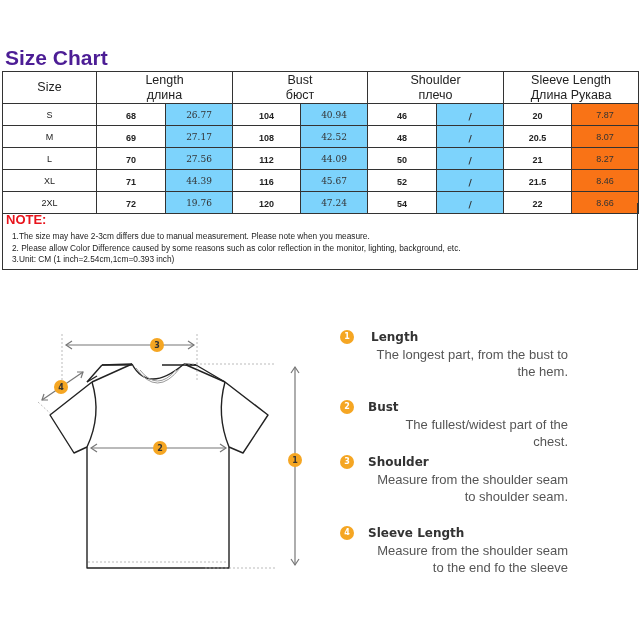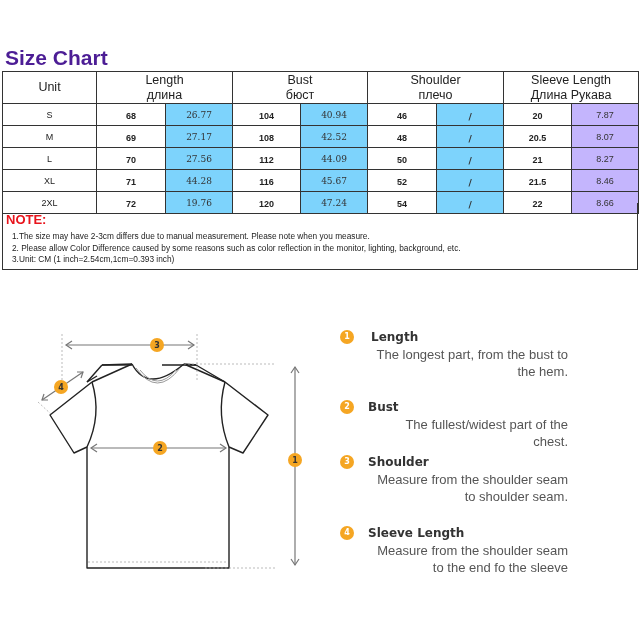--- a/index.html
+++ b/index.html
@@ -7,21 +7,21 @@
   .title { position:absolute; left:5px; top:46px; font-size:21px; font-weight:bold; color:#4c1d95; letter-spacing:0px; }
   table.chart { position:absolute; left:2px; top:71px; width:636px; border-collapse:collapse; table-layout:fixed; }
   table.chart td { border:1px solid #333; padding:0; text-align:center; vertical-align:middle; overflow:hidden; white-space:nowrap; }
   tr.head td { height:31px; font-size:12.5px; line-height:15px; color:#222; }
   tr.unit td { height:9px; font-size:8px; line-height:9px; color:#e8141c; }
   tr.unit td.shade { background:#eeeeee; }
   tr.row td { height:17px; font-size:9px; }
   td.size { font-size:9.5px; color:#222; }
   td.cm { font-weight:bold; font-size:9px; padding-top:3px !important; }
   td.inch { background:#7dd3fc; font-family:"DejaVu Serif", serif; font-size:7.5px; color:#333; }
-  td.inch2 { background:#c4b5fd; font-size:8.5px; color:#333; }
+  td.inch2 { background:#f97316; font-size:8.5px; color:#333; }
   td.slash { font-size:9px; font-weight:bold; padding-top:4px !important; }
   .notebox { position:absolute; left:2px; top:203px; width:634px; height:66px; border:1px solid #333; border-top:none; }
   .note-title { position:absolute; left:3px; top:9px; font-size:13px; font-weight:bold; color:#e8141c; }
   .note-line { position:absolute; left:9px; font-size:8.3px; color:#222; white-space:nowrap; }
   .diagram { position:absolute; left:30px; top:320px; width:300px; height:260px; }
   .legend-item { position:absolute; left:340px; }
   .badge { position:absolute; width:14px; height:14px; border-radius:50%; background:#f5a623; color:#fff; font-size:8px; font-weight:bold; text-align:center; line-height:14px; font-family:"DejaVu Sans", sans-serif; }
   .leg-title { position:absolute; left:28px; font-size:12px; font-weight:bold; color:#333; white-space:nowrap; font-family:"DejaVu Sans", sans-serif; }
   .leg-desc { position:absolute; left:28px; width:200px; font-size:13px; line-height:17px; color:#555; font-family:Liberation Sans, sans-serif;text-align:right; }
 </style>
@@ -37,21 +37,21 @@
       <col style="width:67px">
       <col style="width:68px">
       <col style="width:67px">
       <col style="width:69px">
       <col style="width:67px">
       <col style="width:68px">
       <col style="width:67px">
   </colgroup>
   <tbody>
       <tr class="head">
-    <td><span>Unit</span></td>
+    <td><span>Size</span></td>
     <td colspan="2">
           <div>Length</div>
           <div>длина</div>
         </td>
     <td colspan="2">
           <div>Bust</div>
           <div>бюст</div>
         </td>
     <td colspan="2">
           <div>Shoulder</div>
@@ -91,21 +91,21 @@
     <td class="cm">112</td>
     <td class="inch">44.09</td>
     <td class="cm" style="padding-top:0">50</td>
     <td class="inch slash">/</td>
     <td class="cm">21</td>
     <td class="inch2">8.27</td>
   </tr>
   <tr class="row">
     <td class="size">XL</td>
     <td class="cm">71</td>
-    <td class="inch">44.28</td>
+    <td class="inch">44.39</td>
     <td class="cm">116</td>
     <td class="inch">45.67</td>
     <td class="cm" style="padding-top:0">52</td>
     <td class="inch slash">/</td>
     <td class="cm">21.5</td>
     <td class="inch2">8.46</td>
   </tr>
   <tr class="row">
     <td class="size">2XL</td>
     <td class="cm">72</td>

